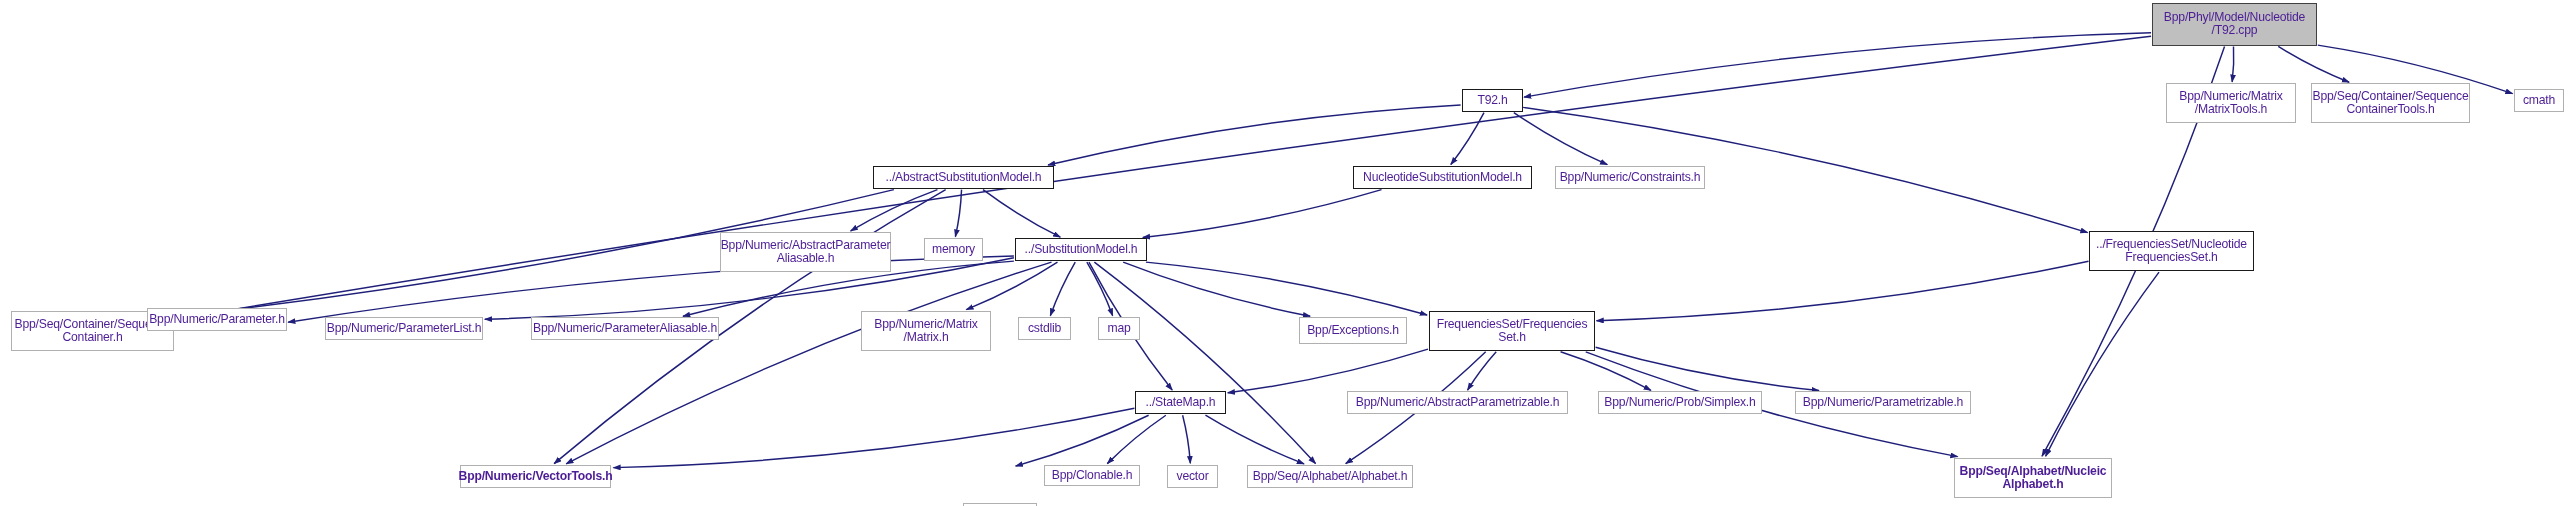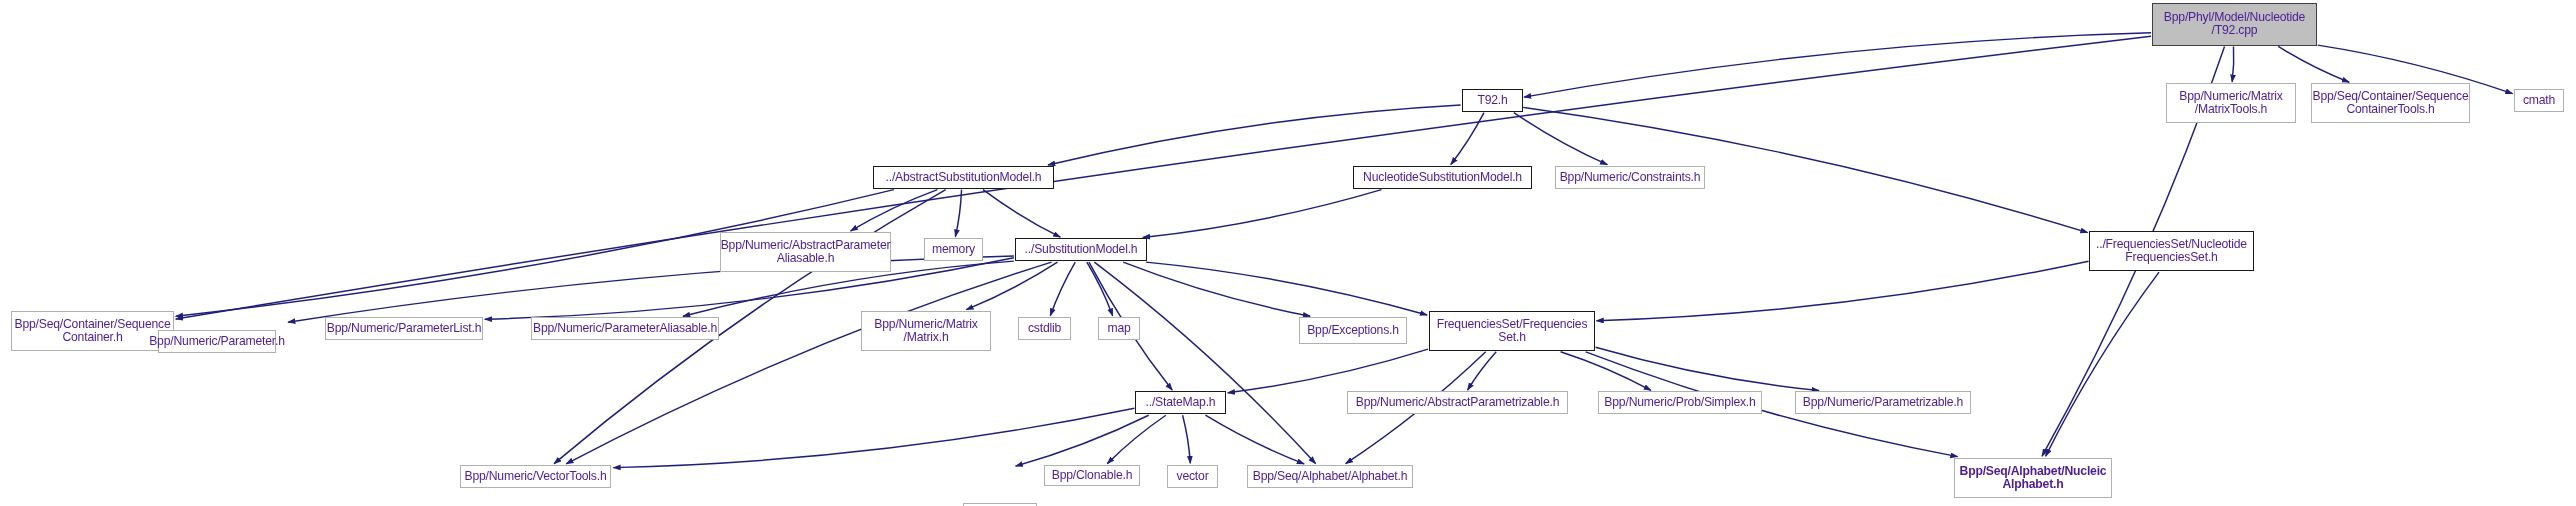--- a/index.html
+++ b/index.html
@@ -114,35 +114,35 @@
       <div class="node strong" style="left: 1353px; top: 166px; width: 179px; height: 22.7px;">NucleotideSubstitutionModel.h</div>
       <div class="node " style="left: 1555px; top: 166px; width: 150px; height: 22.7px;">Bpp/Numeric/Constraints.h</div>
       <div class="node " style="left: 720px; top: 232px; width: 171px; height: 40px;">Bpp/Numeric/AbstractParameter
 Aliasable.h</div>
       <div class="node " style="left: 924px; top: 238px; width: 59px; height: 22.7px;">memory</div>
       <div class="node strong" style="left: 1015px; top: 238px; width: 132px; height: 22.7px;">../SubstitutionModel.h</div>
       <div class="node strong" style="left: 2089px; top: 231px; width: 165px; height: 40px;">../FrequenciesSet/Nucleotide
 FrequenciesSet.h</div>
       <div class="node " style="left: 11px; top: 311px; width: 163px; height: 40px;">Bpp/Seq/Container/Sequence
 Container.h</div>
-      <div class="node " style="left: 147px; top: 330px; width: 118px; height: 22.7px; margin-left: 11px;">Bpp/Numeric/Parameter.h</div>
+      <div class="node " style="left: 147px; top: 308px; width: 140px; height: 22.7px;">Bpp/Numeric/Parameter.h</div>
       <div class="node " style="left: 325px; top: 317px; width: 158px; height: 22.7px;">Bpp/Numeric/ParameterList.h</div>
       <div class="node " style="left: 531px; top: 317px; width: 188px; height: 22.7px;">Bpp/Numeric/ParameterAliasable.h</div>
       <div class="node " style="left: 861px; top: 311px; width: 130px; height: 40px;">Bpp/Numeric/Matrix
 /Matrix.h</div>
       <div class="node " style="left: 1018px; top: 317px; width: 53px; height: 22.7px;">cstdlib</div>
       <div class="node " style="left: 1098px; top: 317px; width: 42px; height: 22.7px;">map</div>
       <div class="node " style="left: 1299px; top: 317px; width: 108px; height: 27px;">Bpp/Exceptions.h</div>
       <div class="node strong" style="left: 1429px; top: 311px; width: 166px; height: 40px;">FrequenciesSet/Frequencies
 Set.h</div>
       <div class="node strong" style="left: 1135px; top: 391px; width: 91px; height: 22.7px;">../StateMap.h</div>
       <div class="node " style="left: 1347px; top: 391px; width: 221px; height: 22.7px;">Bpp/Numeric/AbstractParametrizable.h</div>
       <div class="node " style="left: 1598px; top: 391px; width: 164px; height: 22.7px;">Bpp/Numeric/Prob/Simplex.h</div>
       <div class="node " style="left: 1795px; top: 391px; width: 176px; height: 22.7px;">Bpp/Numeric/Parametrizable.h</div>
-      <div class="node " style="left: 460px; top: 465px; width: 151px; height: 22.7px;">Bpp/Numeric/VectorTools.h</div>
+      <div class="node " style="left: 460px; top: 465px; width: 151px; height: 22.7px; font-weight: bold;">Bpp/Numeric/VectorTools.h</div>
       <div class="node " style="left: 963px; top: 472px; width: 74px; height: 22.7px; margin-top: 31px;">string</div>
       <div class="node " style="left: 1044px; top: 465px; width: 96px; height: 21px;">Bpp/Clonable.h</div>
       <div class="node " style="left: 1167px; top: 465px; width: 51px; height: 22.7px;">vector</div>
       <div class="node " style="left: 1247px; top: 465px; width: 166px; height: 22.7px;">Bpp/Seq/Alphabet/Alphabet.h</div>
       <div class="node " style="left: 1954px; top: 458px; width: 158px; height: 40px; font-weight: bold;">Bpp/Seq/Alphabet/Nucleic
 Alphabet.h</div>
     </div>
 </div>
 
 

